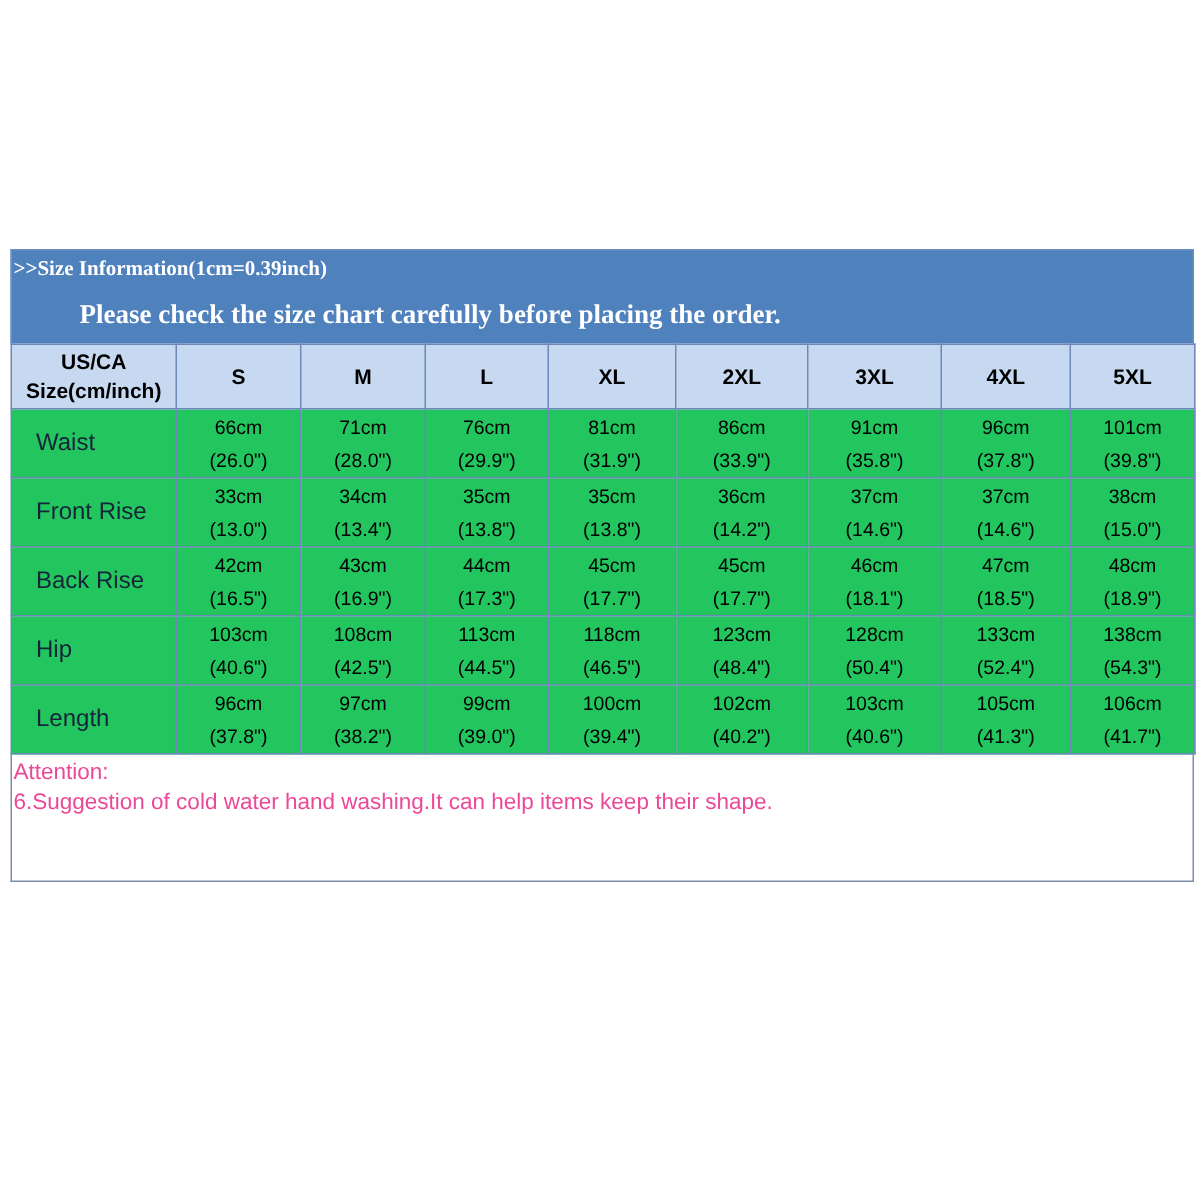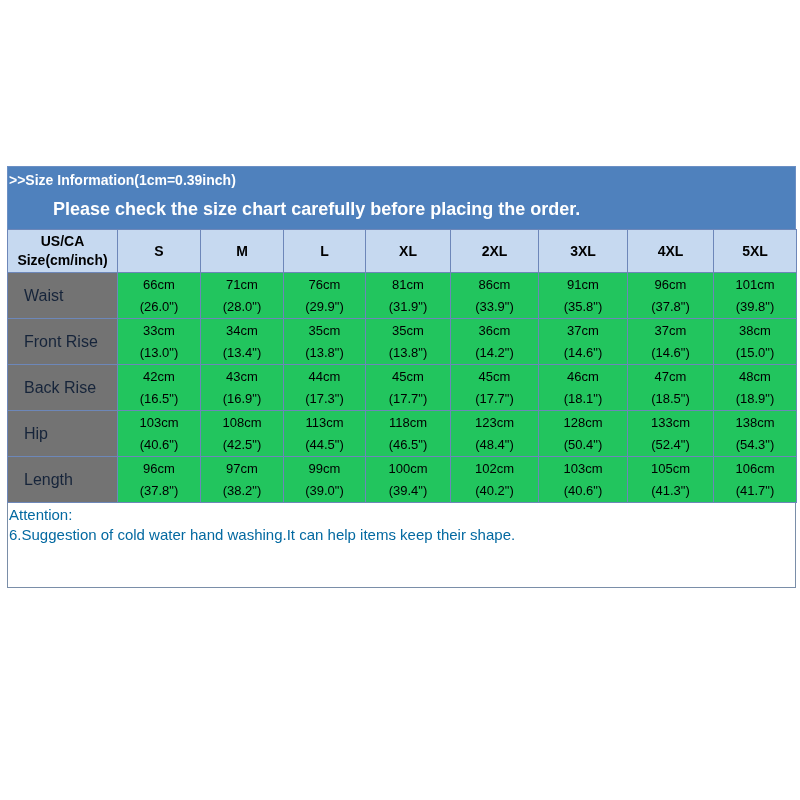--- a/index.html
+++ b/index.html
@@ -1,28 +1,28 @@
 <!DOCTYPE html>
 <html><head>
 <meta charset="utf-8">
 <style>
   html, body { margin:0; padding:0; background:#ffffff; }
   body { width:800px; height:800px; position:relative; overflow:hidden; font-family:"Liberation Sans", sans-serif; }
   .wrap { position:absolute; left:7px; top:166px; width:789px; }
-  .banner { background:#4f81bd; color:#ffffff; font-weight:bold; border:1px solid #6b8fc4; border-bottom:none; }
+  .banner { background:#4f81bd; color:#ffffff; font-weight:bold; border:1px solid #6b8fc4; border-bottom:none;font-family:Liberation Serif, serif; }
   .banner .t1 { font-size:14px; height:26px; line-height:26px; padding-left:1px; }
   .banner .t2 { font-size:18px; height:36px; line-height:32px; padding-left:1px;margin-left:44px; }
   table { border-collapse:collapse; width:789px; table-layout:fixed; }
   td { border:1px solid #6d87b9; text-align:center; padding:0; color:#000; }
   tr.hdr td { background:#c6d9f0; font-weight:bold; font-size:14px; }
   tr.h1 td { height:42px; line-height:19px; }
   tr.h2 td { height:22px; }
   tr.m td { background:#22c55e; font-size:13px; height:45px; line-height:22px; }
-  tr.m td.lbl { background:#737373; text-align:left; padding-left:16px; font-size:16px; color:#16243a; }
-  .notes { border:1px solid #7a8ea8; border-top:none; font-size:15px; line-height:20px; padding:2px 0 4px 1px; color:#0369a1; height:78px; }
+  tr.m td.lbl { background:#22c55e; text-align:left; padding-left:16px; font-size:16px; color:#16243a; }
+  .notes { border:1px solid #7a8ea8; border-top:none; font-size:15px; line-height:20px; padding:2px 0 4px 1px; color:#ec4899; height:78px; }
   .notes div { white-space:normal; }
 </style>
 </head>
 <body>
 
 <div class="wrap">
   <div class="banner">
     <div class="t1">&gt;&gt;Size Information(1cm=0.39inch)</div>
     <div class="t2">Please check the size chart carefully before placing the order.</div>
   </div>

